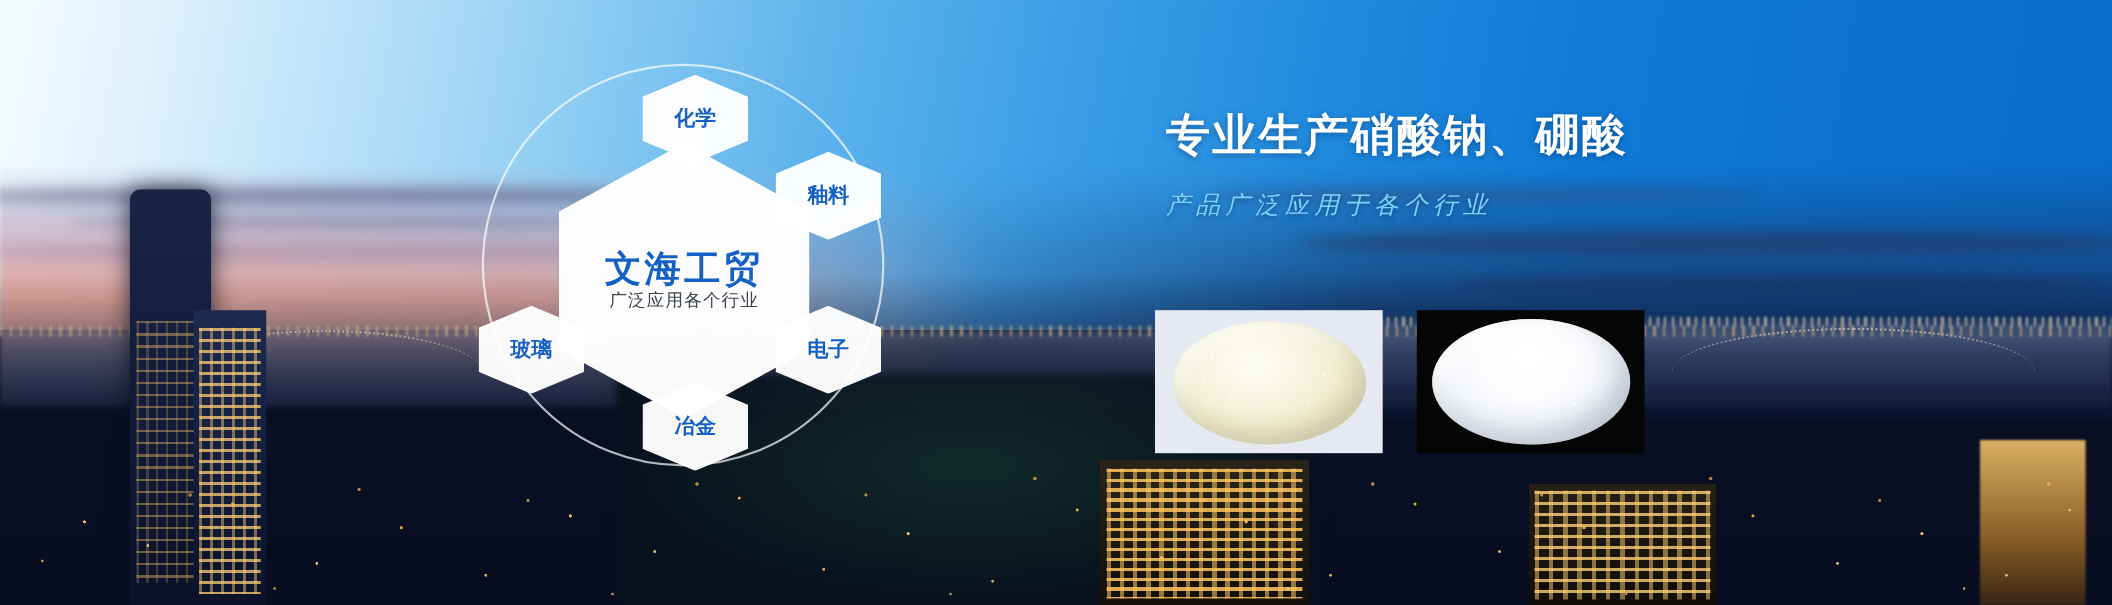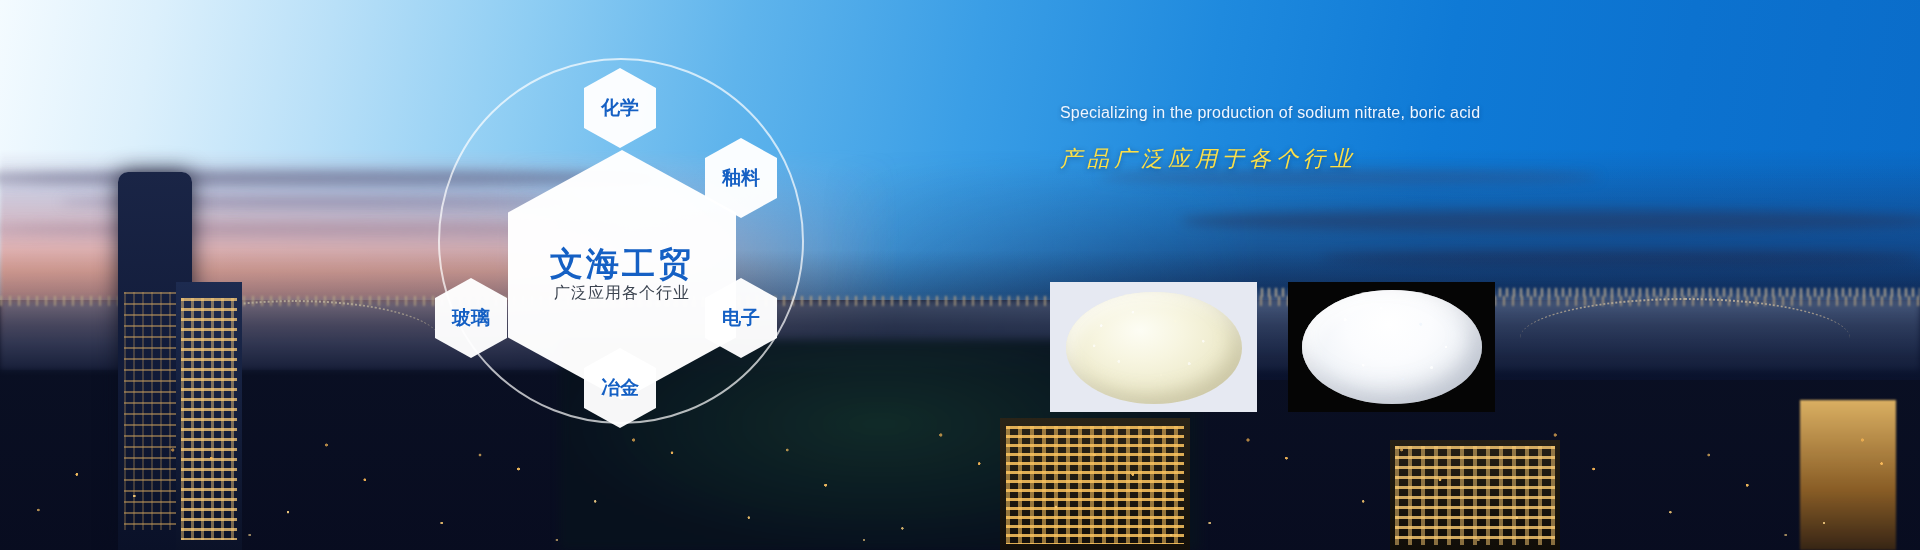--- a/index.html
+++ b/index.html
@@ -217,31 +217,31 @@
     border:2px solid rgba(255,255,255,.70);
     border-radius:50%;
   }
   .hex {
     position:absolute;
     clip-path:polygon(50% 0%, 100% 25%, 100% 75%, 50% 100%, 0% 75%, 0% 25%);
     background:rgba(255,255,255,.97);
     display:flex; flex-direction:column; align-items:center; justify-content:center;
   }
   .hex-center {
-    left:88px; top:120px; width:228px; height:250px;
+    left:88px; top:100px; width:228px; height:250px;
     background:rgba(255,255,255,.98);
   }
   .hex-center .ttl {
     font-size:33px; font-weight:bold; color:#1560c4; letter-spacing:3px;
     line-height:1.1;
   }
   .hex-center .sub {
     font-size:16px; color:#3c4450; letter-spacing:1px;
   }
-  .hex-sm { width:72px; height:80px; }
+  .hex-sm { width:96px; height:80px; }
   .hex-sm span {
     font-size:19px; font-weight:bold; color:#1560c4; letter-spacing:0px;
     text-shadow:0 1px 0 rgba(255,255,255,.6);
   }
   .h-chem   { left:164px; top:38px; }
   .h-glaze  { left:285px; top:108px; }
   .h-elec   { left:285px; top:248px; }
   .h-metal  { left:164px; top:318px; }
   .h-glass  { left:15px;  top:248px; }
   .h-med    { left:14px;  top:108px; }
@@ -252,21 +252,21 @@
     font-size:40px; font-weight:bold; color:#ffffff; letter-spacing:2px;
     text-shadow:0 2px 6px rgba(10,40,90,.45);
     white-space:nowrap;
   }
   .copy .h2 {
     margin-top:9px; font-size:16px; color:#f0f6ff; letter-spacing:.2px;
     text-shadow:0 1px 4px rgba(10,40,90,.45);
     white-space:nowrap;
   }
   .copy .h3 {
-    margin-top:22px; font-size:22px; color:#fde047; font-style:italic;
+    margin-top:22px; font-size:22px; color:#7dd3fc; font-style:italic;
     letter-spacing:5px; text-shadow:0 1px 5px rgba(10,40,90,.5);
     white-space:nowrap;
   }
 
   
   .photo { position:absolute; top:282px; width:207px; height:130px; overflow:hidden; }
   .photo-left  { left:1050px; background:#e6e9f2; }
   .photo-right { left:1288px; background:#050505; }
   .pile { position:absolute; border-radius:50%; }
   .pile-cream {
@@ -358,21 +358,21 @@
     </div>
     <div class="hex hex-sm h-metal">
       <span>冶金</span>
     </div>
     <div class="hex hex-sm h-glass">
       <span>玻璃</span>
     </div>
   </div>
 
   <div class="copy">
-    <div class="h2">Specializing in the production of sodium nitrate, boric acid</div>
+    <div class="h1">专业生产硝酸钠、硼酸</div>
     <div class="h3">产品广泛应用于各个行业</div>
   </div>
 
   <div class="photo photo-left">
     <div class="pile pile-cream"></div>
   </div>
   <div class="photo photo-right">
     <div class="pile pile-white"></div>
   </div>
 

